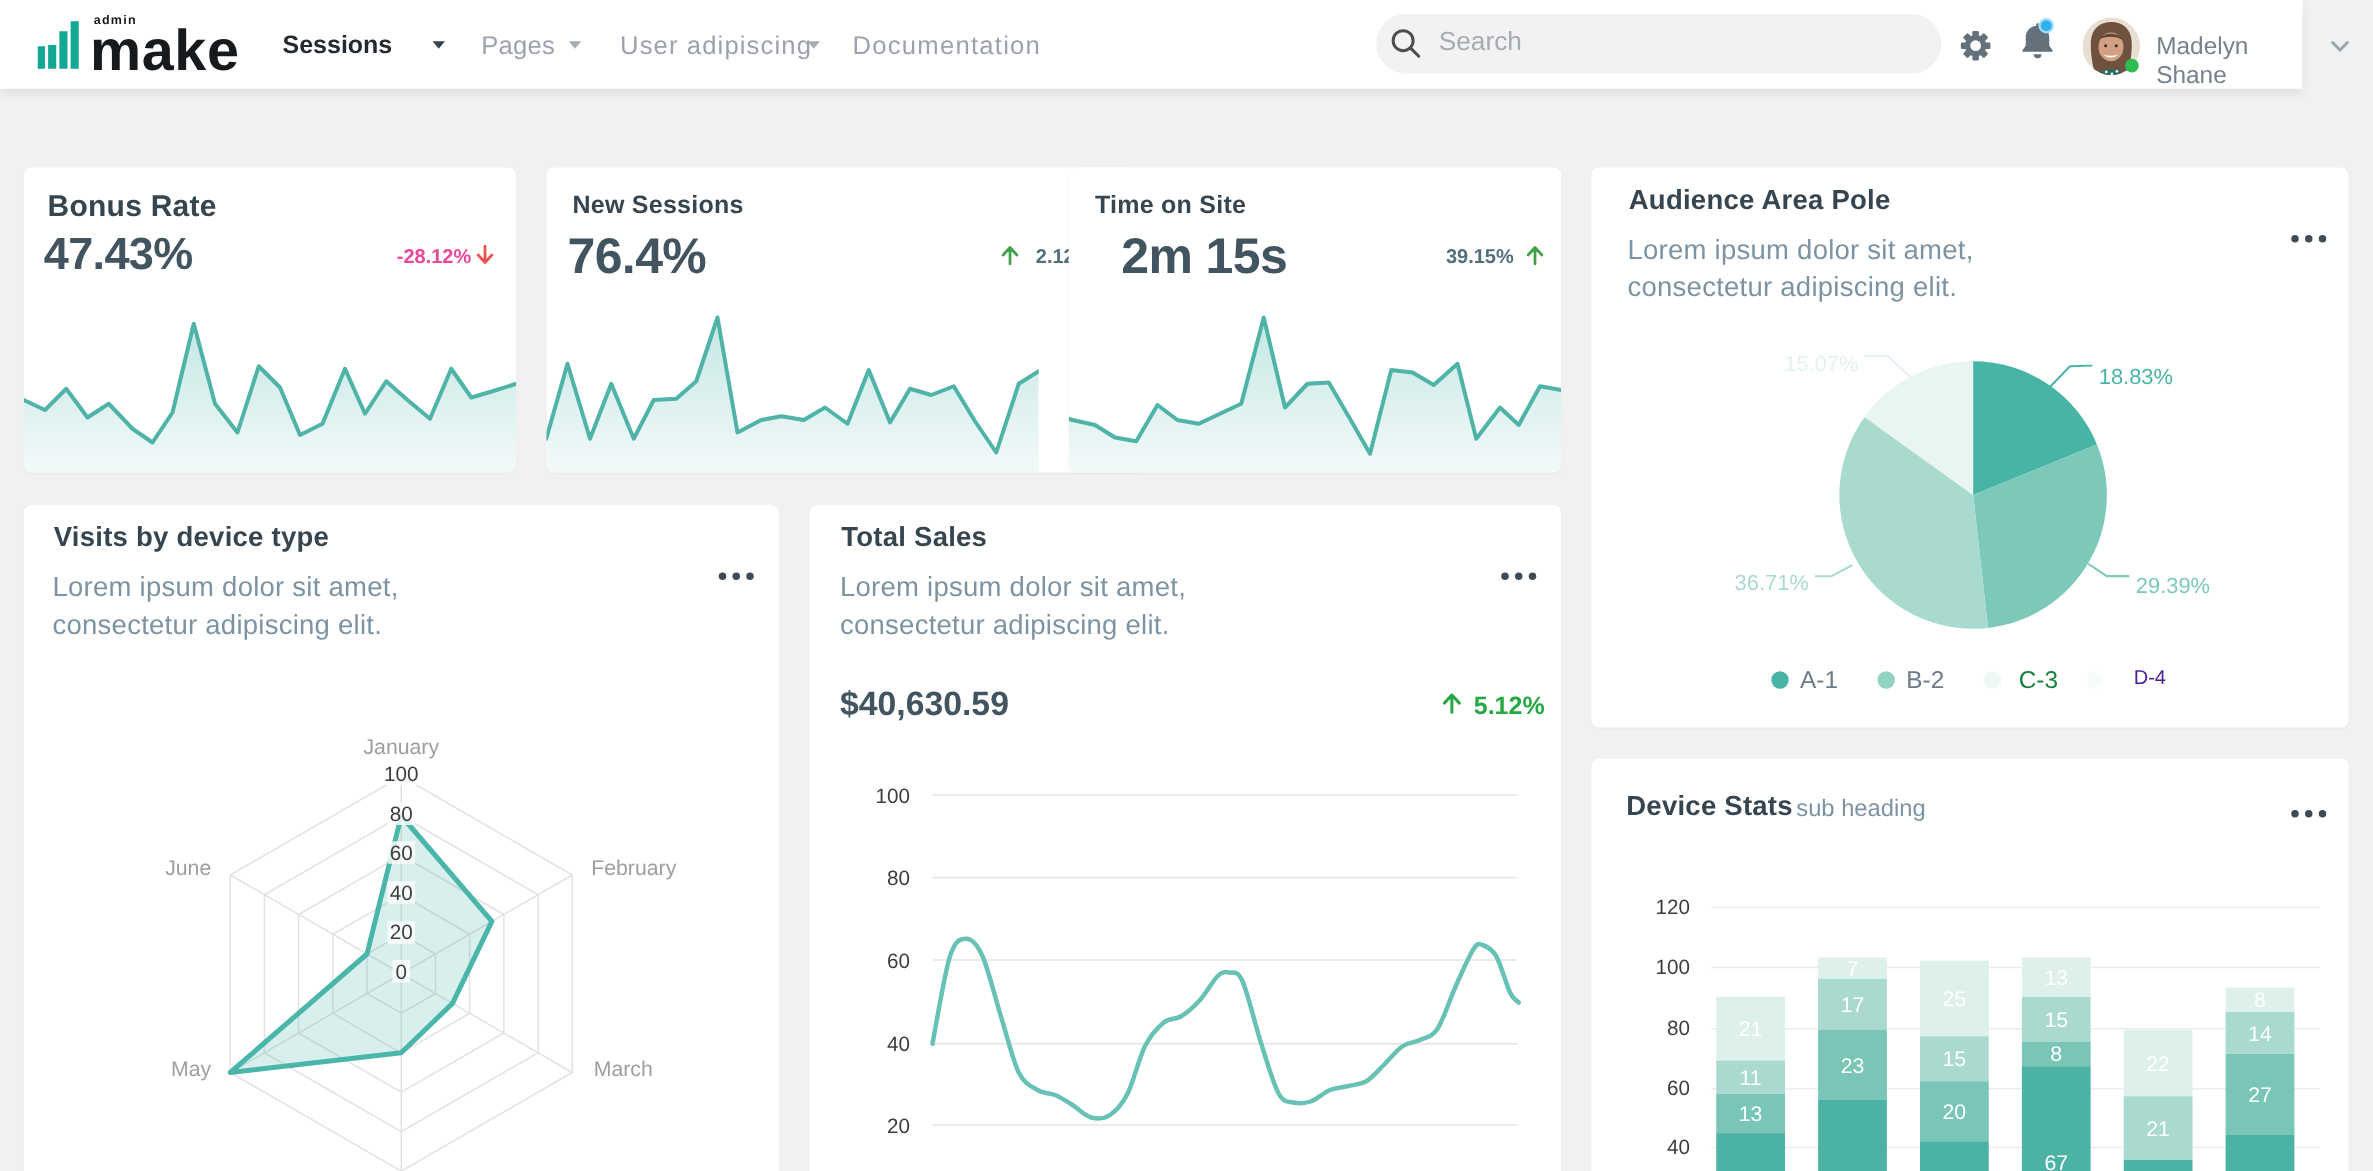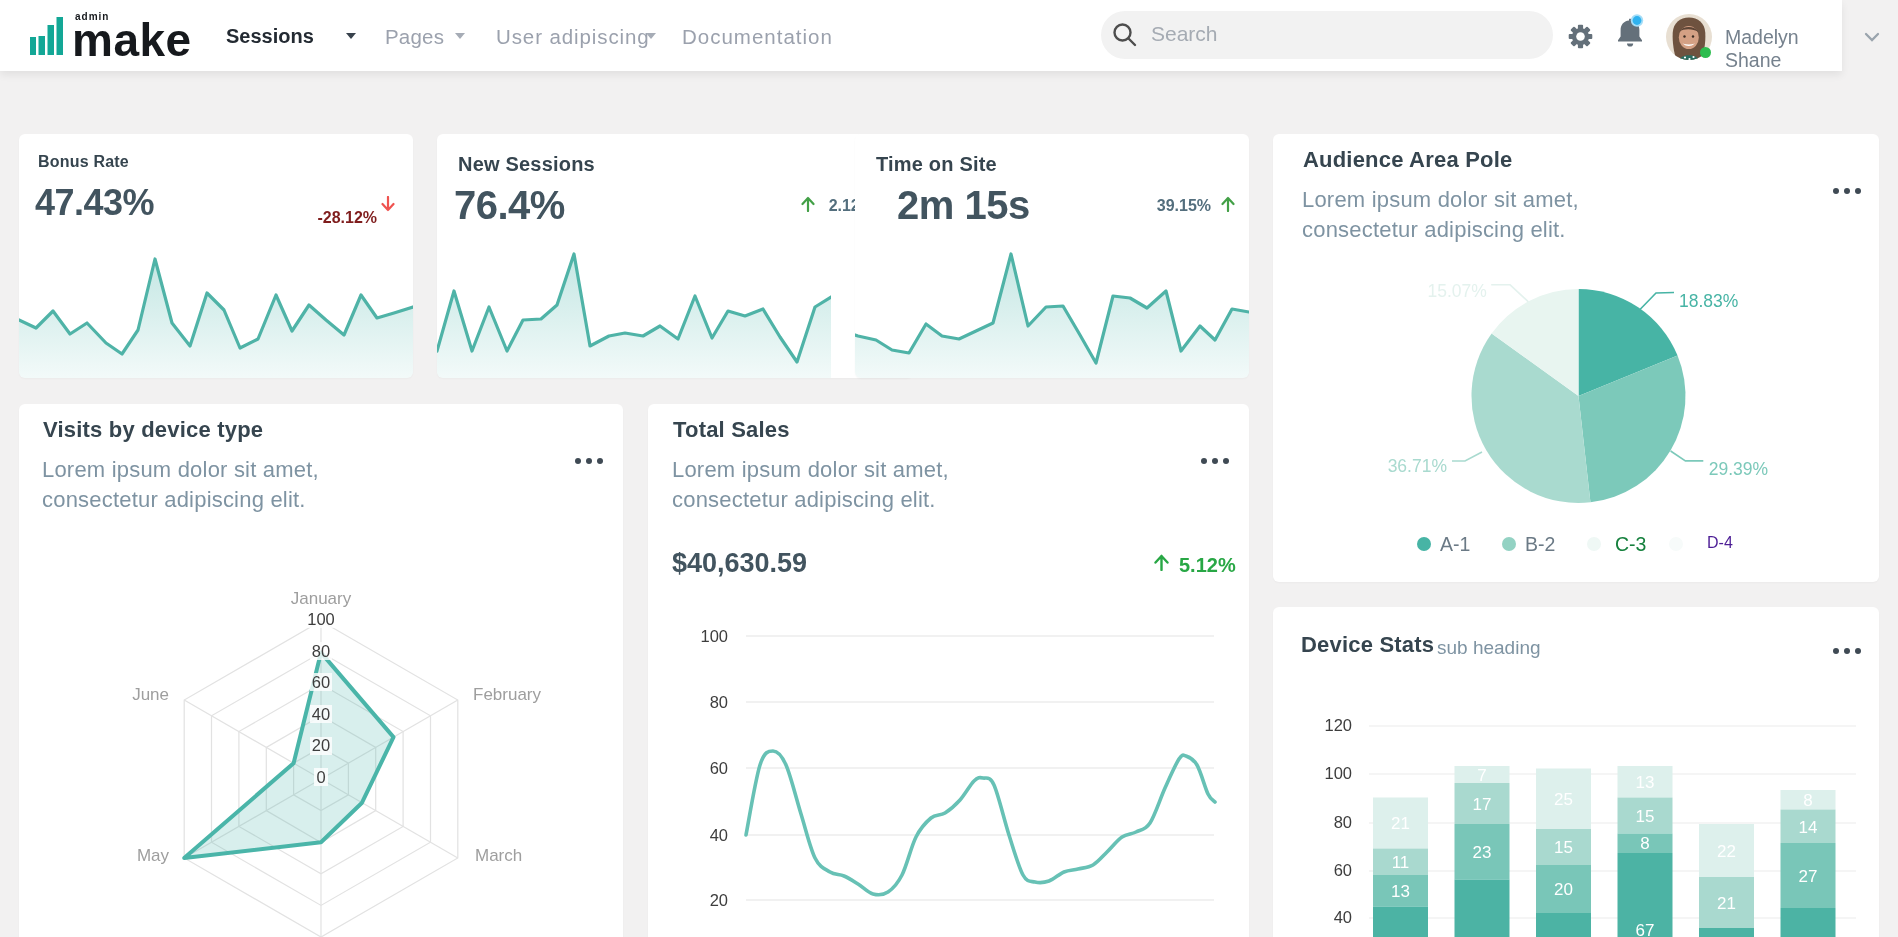--- a/index.html
+++ b/index.html
@@ -85,23 +85,23 @@
     </g>
   </svg>
   <div style="position:absolute;left:1700px;top:47px;width:11px;height:11px;border-radius:50%;background:#2dbd4f;"></div>
   <div style="position:absolute;left:1725px;top:26px;font-size:19.5px;color:#75818d;">Madelyn Shane</div>
   <svg width="16" height="10" style="position:absolute;left:1864px;top:32px" viewBox="0 0 16 10">
     <path d="M2 2 L8 8 L14 2" fill="none" stroke="#9aa4ad" stroke-width="2.3" stroke-linecap="round"></path>
   </svg>
 </div>
 
 <div class="card" id="cardA" style="left:19px;top:134px;width:394px;height:244px;">
-  <div style="position:absolute;left:19px;top:20px;font-size:16px;line-height:1;" class="ctitle">Bonus Rate</div>
+  <div style="position:absolute;left:19px;top:20px;font-size:24px;line-height:1;" class="ctitle">Bonus Rate</div>
   <div style="position:absolute;left:16px;top:51px;font-size:36px;line-height:1;letter-spacing:-0.5px;" class="big">47.43%</div>
-  <div style="position:absolute;right:36px;top:64px;font-size:16px;line-height:1;color:#7f1d1d;font-weight:700;margin-top:12px;">-28.12%</div>
+  <div style="position:absolute;right:36px;top:64px;font-size:16px;line-height:1;color:#ec4899;font-weight:700;">-28.12%</div>
   <svg width="14" height="16" style="position:absolute;left:362px;top:62px" viewBox="0 0 14 16">
       <path d="M7.0,1 L7.0,14 M1.5,8.0 L7.0,14 L12.5,8.0" fill="none" stroke="#ef5350" stroke-width="2.2" stroke-linecap="round" stroke-linejoin="round"></path>
     </svg>
   <svg width="394" height="127" style="position:absolute;left:0;bottom:0;" viewBox="0 0 394 127" preserveAspectRatio="none">
     <defs>
         <linearGradient id="gA" x1="0" y1="0" x2="0" y2="1">
       <stop offset="0" stop-color="#4db6ac" stop-opacity="0.33"></stop>
       <stop offset="1" stop-color="#4db6ac" stop-opacity="0.07"></stop>
     </linearGradient>
       </defs>

